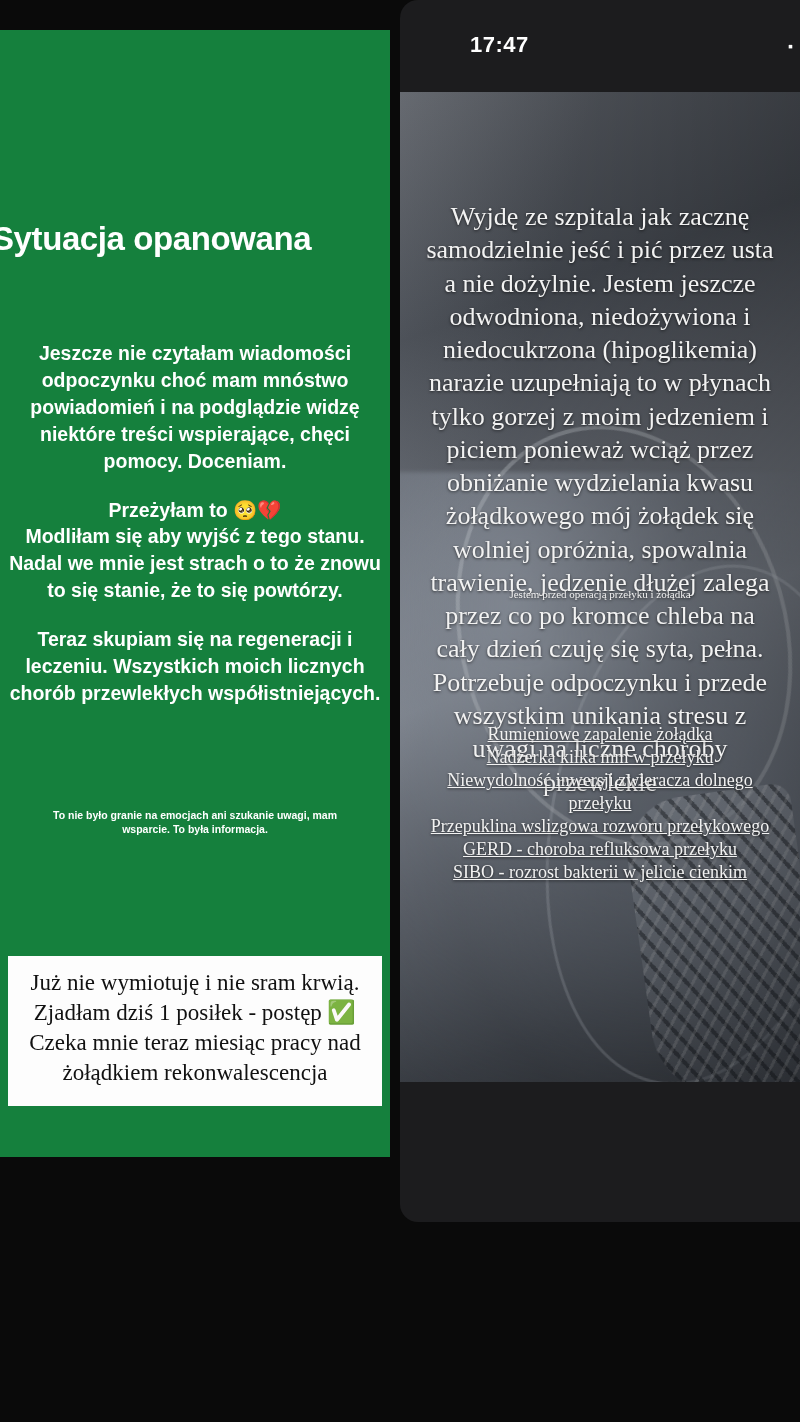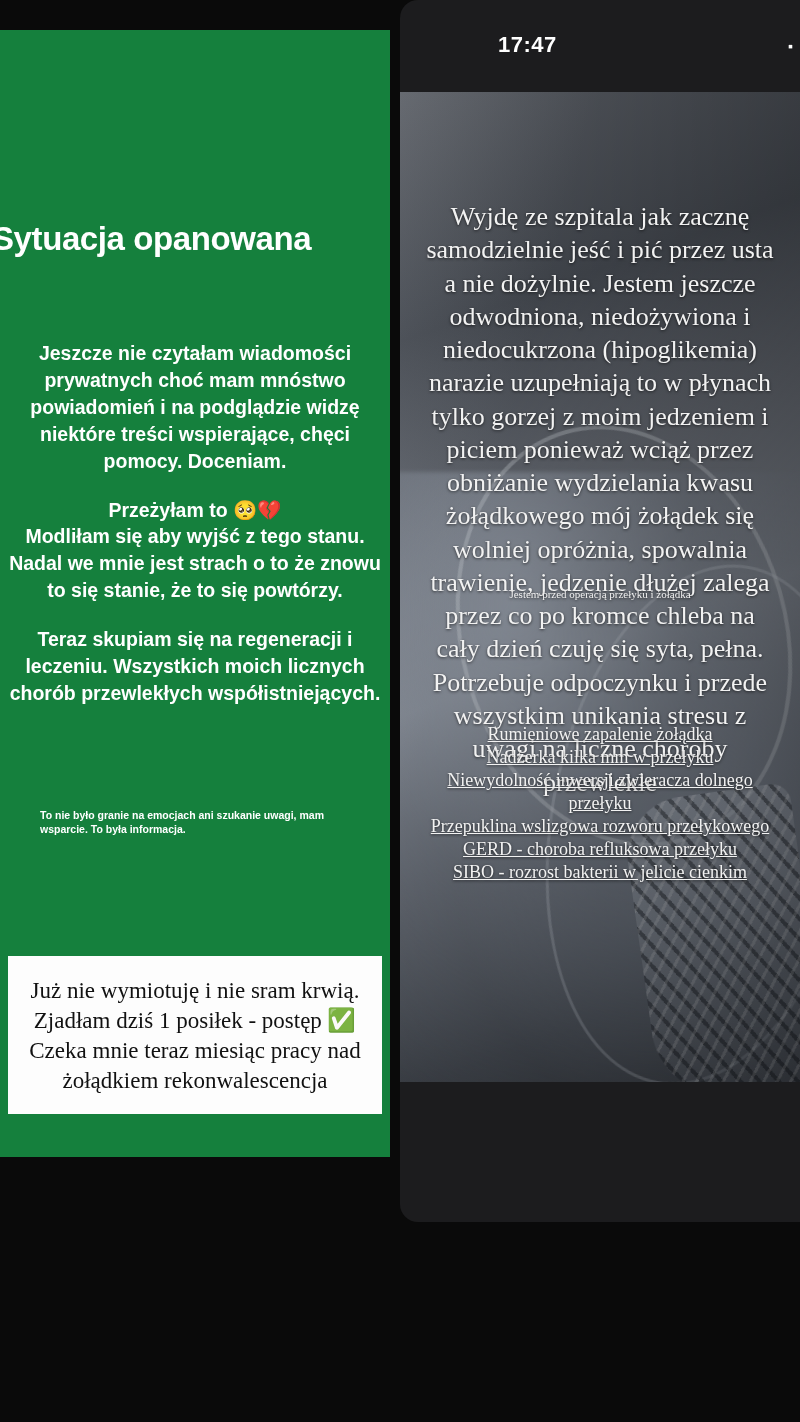--- a/index.html
+++ b/index.html
@@ -41,21 +41,20 @@
     color: #fff;
     font-family: "Liberation Sans", sans-serif;
   }
   .status-time {
     position: absolute;
     left: 70px;
     top: 32px;
     font-size: 22px;
     font-weight: 600;
     letter-spacing: 0.5px;
-    margin-left: 28px;
   }
   .status-right {
     position: absolute;
     right: 6px;
     top: 38px;
     font-size: 14px;
     color: #ffffff;
     letter-spacing: 1px;
   }
 
@@ -189,37 +188,38 @@
   .left-body p { margin: 0 0 22px 0; }
   .left-body p:last-child { margin-bottom: 0; }
 
   .small-note {
     position: absolute;
     left: 40px;
     width: 310px;
     color: #fff;
     font-size: 10.5px;
     font-weight: 700;
+    text-align: center;
     line-height: 1.35;
   }
   .small-note-1 { top: 778px; }
   .small-note-2 { top: 828px; }
 
   .white-card {
     position: absolute;
     left: 8px;
     top: 926px;
     width: 374px;
     background: #fdfdfd;
     color: #111;
     font-family: "Liberation Serif", serif;
     font-size: 23px;
     text-align: center;
     line-height: 1.3;
-    padding: 20px 12px 18px 12px;
+    padding: 12px 12px 18px 12px;
     box-sizing: border-box;
   }
   .white-card p { margin: 0; }
 </style>
 </head>
 <body>
 
 <div id="screen">
 
   <div class="right-panel">
@@ -252,21 +252,21 @@
 SIBO - rozrost bakterii w jelicie cienkim</p>
     </div>
 
   </div>
 
   <div class="left-panel">
 
     <div class="headline">Sytuacja opanowana</div>
 
     <div class="left-body">
-      <p>Jeszcze nie czytałam wiadomości prywatnych choć mam mnóstwo powiadomień i na podglądzie widzę niektóre treści wspierające, chęci pomocy. Doceniam.</p>
+      <p>Jeszcze nie czytałam wiadomości odpoczynku choć mam mnóstwo powiadomień i na podglądzie widzę niektóre treści wspierające, chęci pomocy. Doceniam.</p>
       <p style="white-space: pre-line;">Przeżyłam to 🥺💔
 Modliłam się aby wyjść z tego stanu. Nadal we mnie jest strach o to że znowu to się stanie, że to się powtórzy.</p>
       <p>Teraz skupiam się na regeneracji i leczeniu. Wszystkich moich licznych chorób przewlekłych współistniejących.</p>
     </div>
 
     <div class="small-note small-note-1">To nie było granie na emocjach ani szukanie uwagi, mam wsparcie. To była informacja.</div>
 
     <div class="white-card">
       <p style="white-space: pre-line;">Już nie wymiotuję i nie sram krwią. Zjadłam dziś 1 posiłek - postęp ✅
 Czeka mnie teraz miesiąc pracy nad żołądkiem rekonwalescencja</p>

